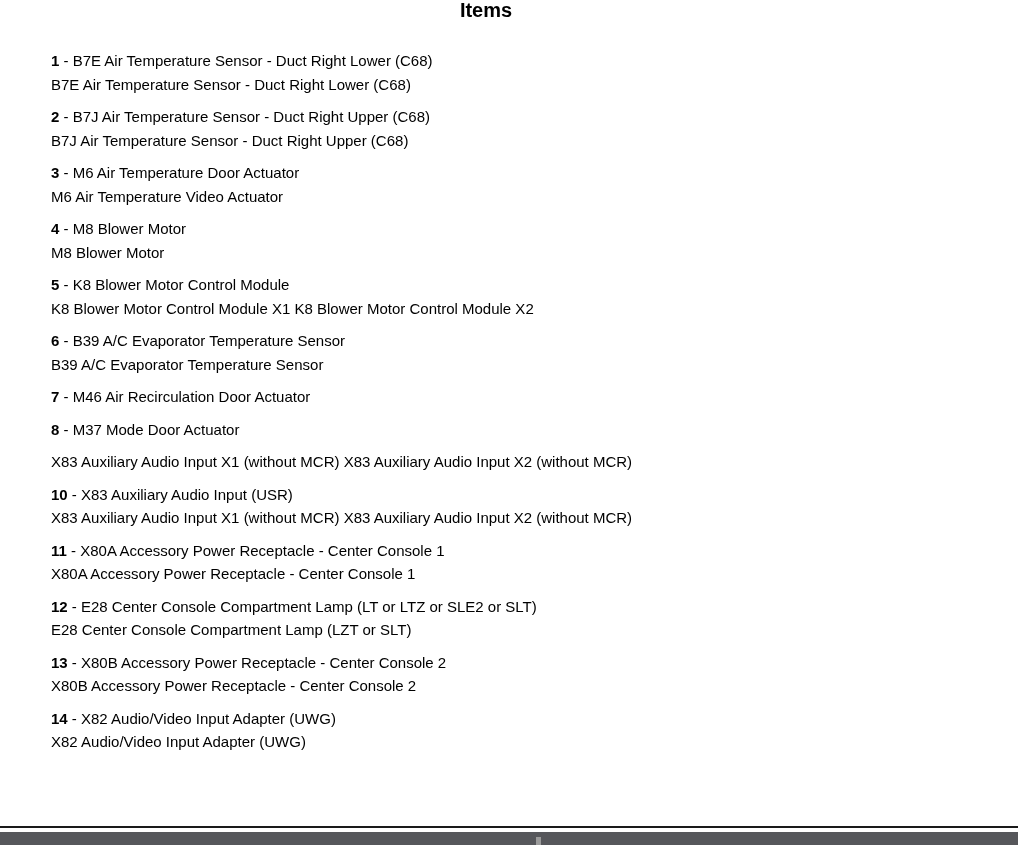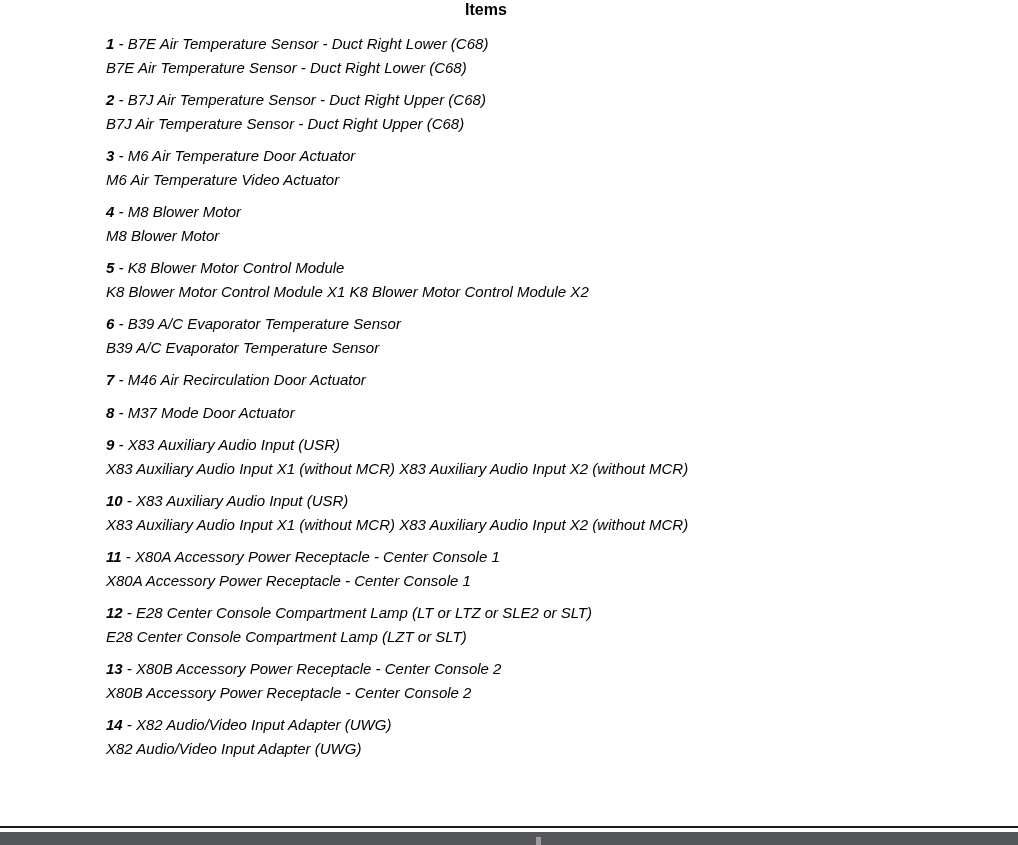--- a/index.html
+++ b/index.html
@@ -13,29 +13,28 @@
     color: #000000;
     position: relative;
   }
   .page {
     width: 972px;
     box-sizing: border-box;
     padding-top: 1px;
   }
   .title {
     margin: 0;
-    font-size: 16px;
+    font-size: 20px;
     line-height: 18px;
     font-weight: bold;
     text-align: center;
   }
   .items {
-    margin-top: 13px;
-    padding-left: 106px;
-    font-style: italic;
+    margin-top: 30px;
+    padding-left: 51px;
   }
   .item {
     margin-bottom: 9px;
   }
   .line {
     font-size: 15px;
     line-height: 23.5px;
     white-space: pre-wrap;
   }
   .num {
@@ -106,21 +105,20 @@
 
     <div class="item">
       <div class="line"><span class="num">7</span><span class="rest"> - M46 Air Recirculation Door Actuator</span></div>
     </div>
 
     <div class="item">
       <div class="line"><span class="num">8</span><span class="rest"> - M37 Mode Door Actuator</span></div>
     </div>
 
     <div class="item">
-      <div class="line"><span class="num">9</span><span class="rest"> - X83 Auxiliary Audio Input (USR)</span></div>
       <div class="line">X83 Auxiliary Audio Input X1 (without MCR) X83 Auxiliary Audio Input X2 (without MCR)</div>
     </div>
 
     <div class="item">
       <div class="line"><span class="num">10</span><span class="rest"> - X83 Auxiliary Audio Input (USR)</span></div>
       <div class="line">X83 Auxiliary Audio Input X1 (without MCR) X83 Auxiliary Audio Input X2 (without MCR)</div>
     </div>
 
     <div class="item">
       <div class="line"><span class="num">11</span><span class="rest"> - X80A Accessory Power Receptacle - Center Console 1</span></div>

